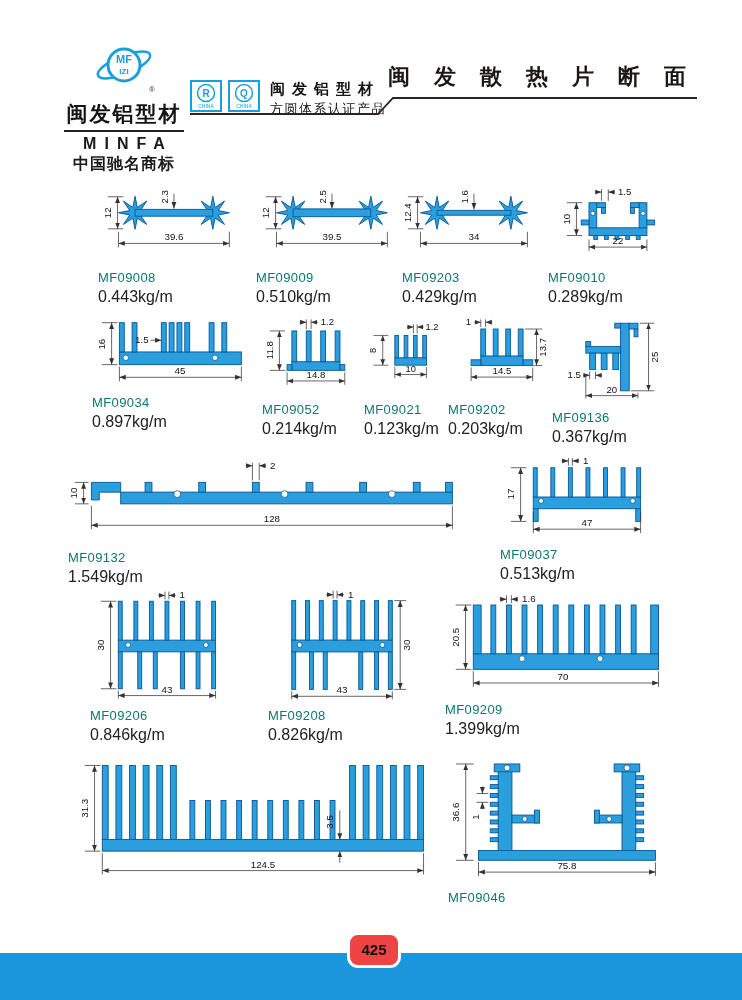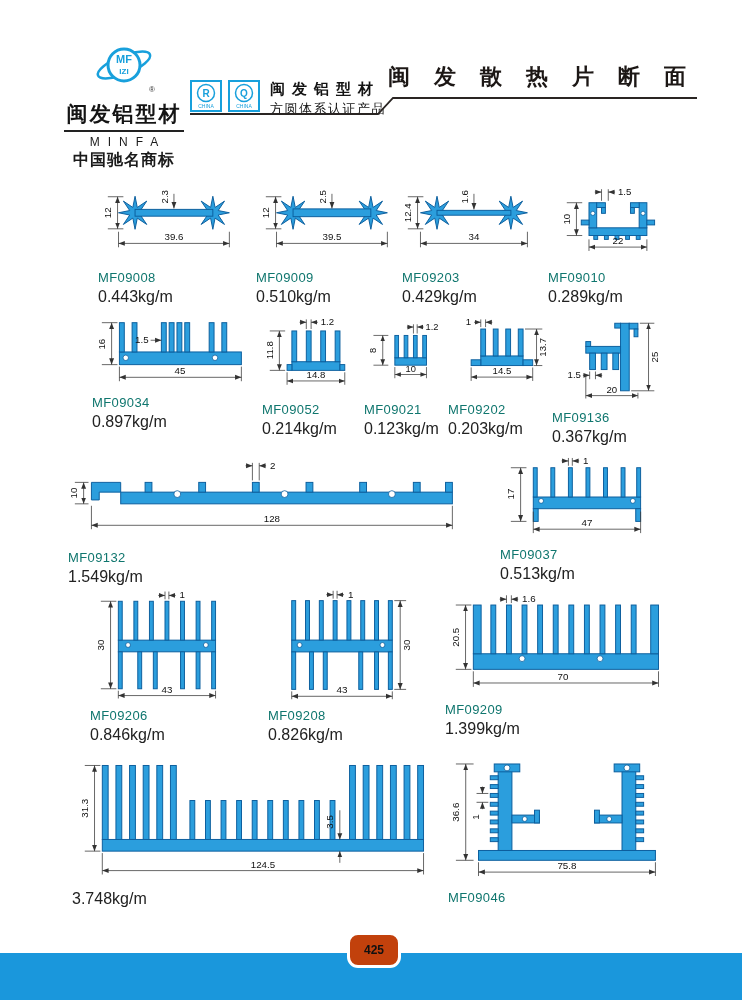--- a/index.html
+++ b/index.html
@@ -11,34 +11,34 @@
   .dl{stroke:#3c3c3c;stroke-width:.8;fill:none;}
   .dt{font-family:"Liberation Sans",sans-serif;font-size:10px;fill:#111;}
   .cell{position:absolute;}
   .draw{display:block;margin:0 auto;}
   .model{font-size:13px;letter-spacing:.4px;margin-top:5px;color:#0f766e;}
   .weight{font-size:16px;margin-top:3px;color:#222;}
   
   .logo-block{position:absolute;left:64px;top:38px;width:120px;text-align:center;}
   .brand-cn{font-family:"Liberation Serif",serif;font-weight:bold;font-size:21px;
             letter-spacing:2px;color:#141414;border-bottom:2px solid #222;padding-bottom:2px;}
-  .brand-en{font-size:12px;font-weight:normal;letter-spacing:8px;margin-top:3px;padding-left:8px;}
+  .brand-en{font-size:16px;font-weight:bold;letter-spacing:8px;margin-top:3px;padding-left:8px;}
   .slogan{font-size:16px;font-weight:bold;margin-top:1px;letter-spacing:1px;}
   .cert-block{position:absolute;left:190px;top:80px;display:flex;align-items:flex-start;}
   .cert-text{margin-left:10px;}
   .cert-line1{font-family:"Liberation Serif",serif;font-weight:bold;font-size:15px;letter-spacing:7px;color:#141414;}
   .cert-line2{font-size:13px;letter-spacing:1.5px;margin-top:1px;color:#141414;}
   .page-title{position:absolute;left:388px;top:62px;font-family:"Liberation Serif",serif;
               font-weight:bold;font-size:22px;letter-spacing:24px;white-space:nowrap;color:#1c1715;}
   .divider{position:absolute;left:185px;top:90px;}
   
   .footer-bar{position:absolute;left:0;top:953px;width:742px;height:47px;background:#1a97dc;}
-  .page-badge{position:absolute;left:347px;top:932px;width:48px;height:30px;background:#c2410c;
+  .page-badge{position:absolute;left:347px;top:932px;width:48px;height:30px;background:#ef4444;
               border:3px solid #fff;border-radius:11px;z-index:2;
-              font-size:12px;font-weight:bold;color:#111;text-align:center;line-height:30px;}
+              font-size:15px;font-weight:bold;color:#111;text-align:center;line-height:30px;}
 </style>
 </head>
 <body>
 
 <svg width="0" height="0" style="position:absolute">
   <defs>
     <marker id="ar" viewBox="0 0 10 10" refX="9" refY="5" markerWidth="9" markerHeight="9" orient="auto-start-reverse">
       <path d="M0,1.5 L9,5 L0,8.5 z" fill="#333"></path>
     </marker>
   </defs>
@@ -514,21 +514,20 @@
     <line class="dl" x1="12" y1="12" x2="12" y2="100" marker-start="url(#ar)" marker-end="url(#ar)"></line>
     <text class="dt" text-anchor="middle" x="5" y="56" transform="rotate(-90 5 56)">31.3</text>
     <line class="dl" x1="264" y1="58" x2="264" y2="88" marker-end="url(#ar)"></line>
     <line class="dl" x1="264" y1="112" x2="264" y2="100" marker-end="url(#ar)"></line>
     <text class="dt" text-anchor="middle" x="257" y="70" transform="rotate(-90 257 70)">3.5</text>
     <line class="dl" x1="20" y1="102" x2="20" y2="124"></line>
       <line class="dl" x1="350" y1="102" x2="350" y2="124"></line>
     <line class="dl" x1="20" y1="120" x2="350" y2="120" marker-start="url(#ar)" marker-end="url(#ar)"></line>
     <text class="dt" text-anchor="middle" x="185" y="117">124.5</text>
   </svg>
-  <div class="weight">3.748kg/m</div>
 </div>
 
 <div class="cell" style="left:448px;top:755px;width:234px">
   <svg class="draw" width="230" height="130" viewBox="-4 0 234 130">
     <rect class="p" x="25" y="96" width="180" height="10"></rect>
     <rect class="p" x="45" y="14" width="14" height="82"></rect>
     <rect class="p" x="37" y="20" width="8" height="4"></rect>
       <rect class="p" x="37" y="29" width="8" height="4"></rect>
     <rect class="p" x="37" y="38" width="8" height="4"></rect>
       <rect class="p" x="37" y="47" width="8" height="4"></rect>

